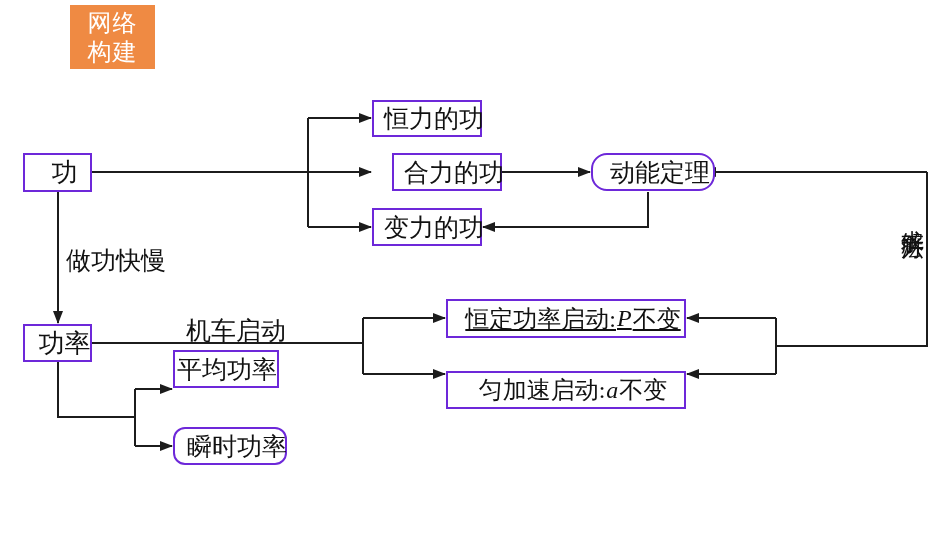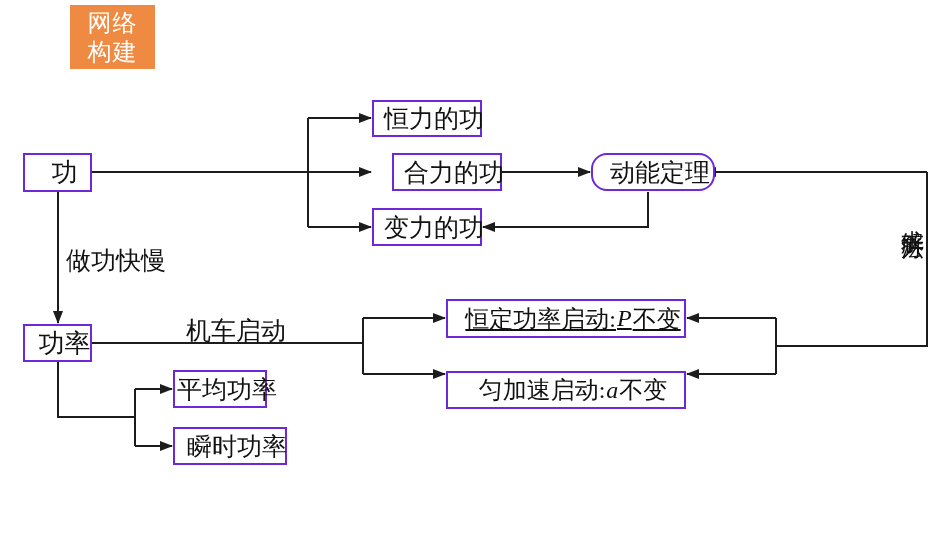--- a/index.html
+++ b/index.html
@@ -22,22 +22,22 @@
     font-size:26px;white-space:nowrap;padding-left:14px;
   }
   .n-gong    {left:23px; top:153px;width:69px; height:39px;}
   .n-hengli  {left:372px;top:100px;width:110px;height:37px;font-size:25px;}
   .n-heli    {left:392px;top:153px;width:110px;height:38px;font-size:25px;}
   .n-bianli  {left:372px;top:208px;width:110px;height:38px;font-size:25px;}
   .n-dongneng{left:591px;top:153px;width:124px;height:38px;font-size:25px;border-radius:16px;}
   .n-gonglv  {left:23px; top:324px;width:69px; height:38px;align-items:center;}
   .n-hengding{left:446px;top:299px;width:240px;height:39px;font-size:24px;text-decoration:underline;}
   .n-yunjiasu{left:446px;top:355px;width:240px;height:38px;font-size:24px;margin-top:16px;}
-  .n-pingjun {left:173px;top:370px;width:94px;height:38px;font-size:25px;}
-  .n-shunshi {left:173px;top:427px;width:114px;height:38px;font-size:25px;}
+  .n-pingjun {left:173px;top:350px;width:106px;height:38px;font-size:25px;justify-content:flex-end;}
+  .n-shunshi {left:173px;top:427px;width:114px;height:38px;font-size:25px;border-radius:12px;}
   .var{font-style:italic;padding:0 1px;}
   .edge-label{position:absolute;font-size:25px;white-space:nowrap;}
   .lbl-zuogong{left:66px; top:244px;text-align:right;}
   .lbl-jiche  {left:186px;top:314px;}
   .lbl-qiujie{
     position:absolute;left:897px;top:212px;
     writing-mode:vertical-rl;text-orientation:upright;
     font-size:23px;letter-spacing:2px;white-space:nowrap;
   }
 </style>

